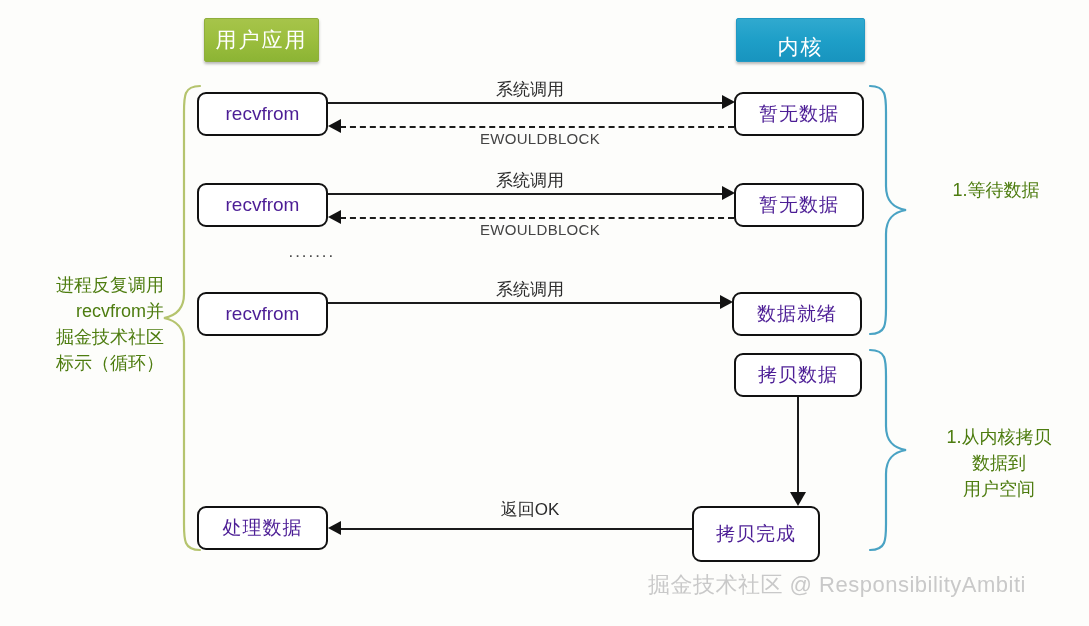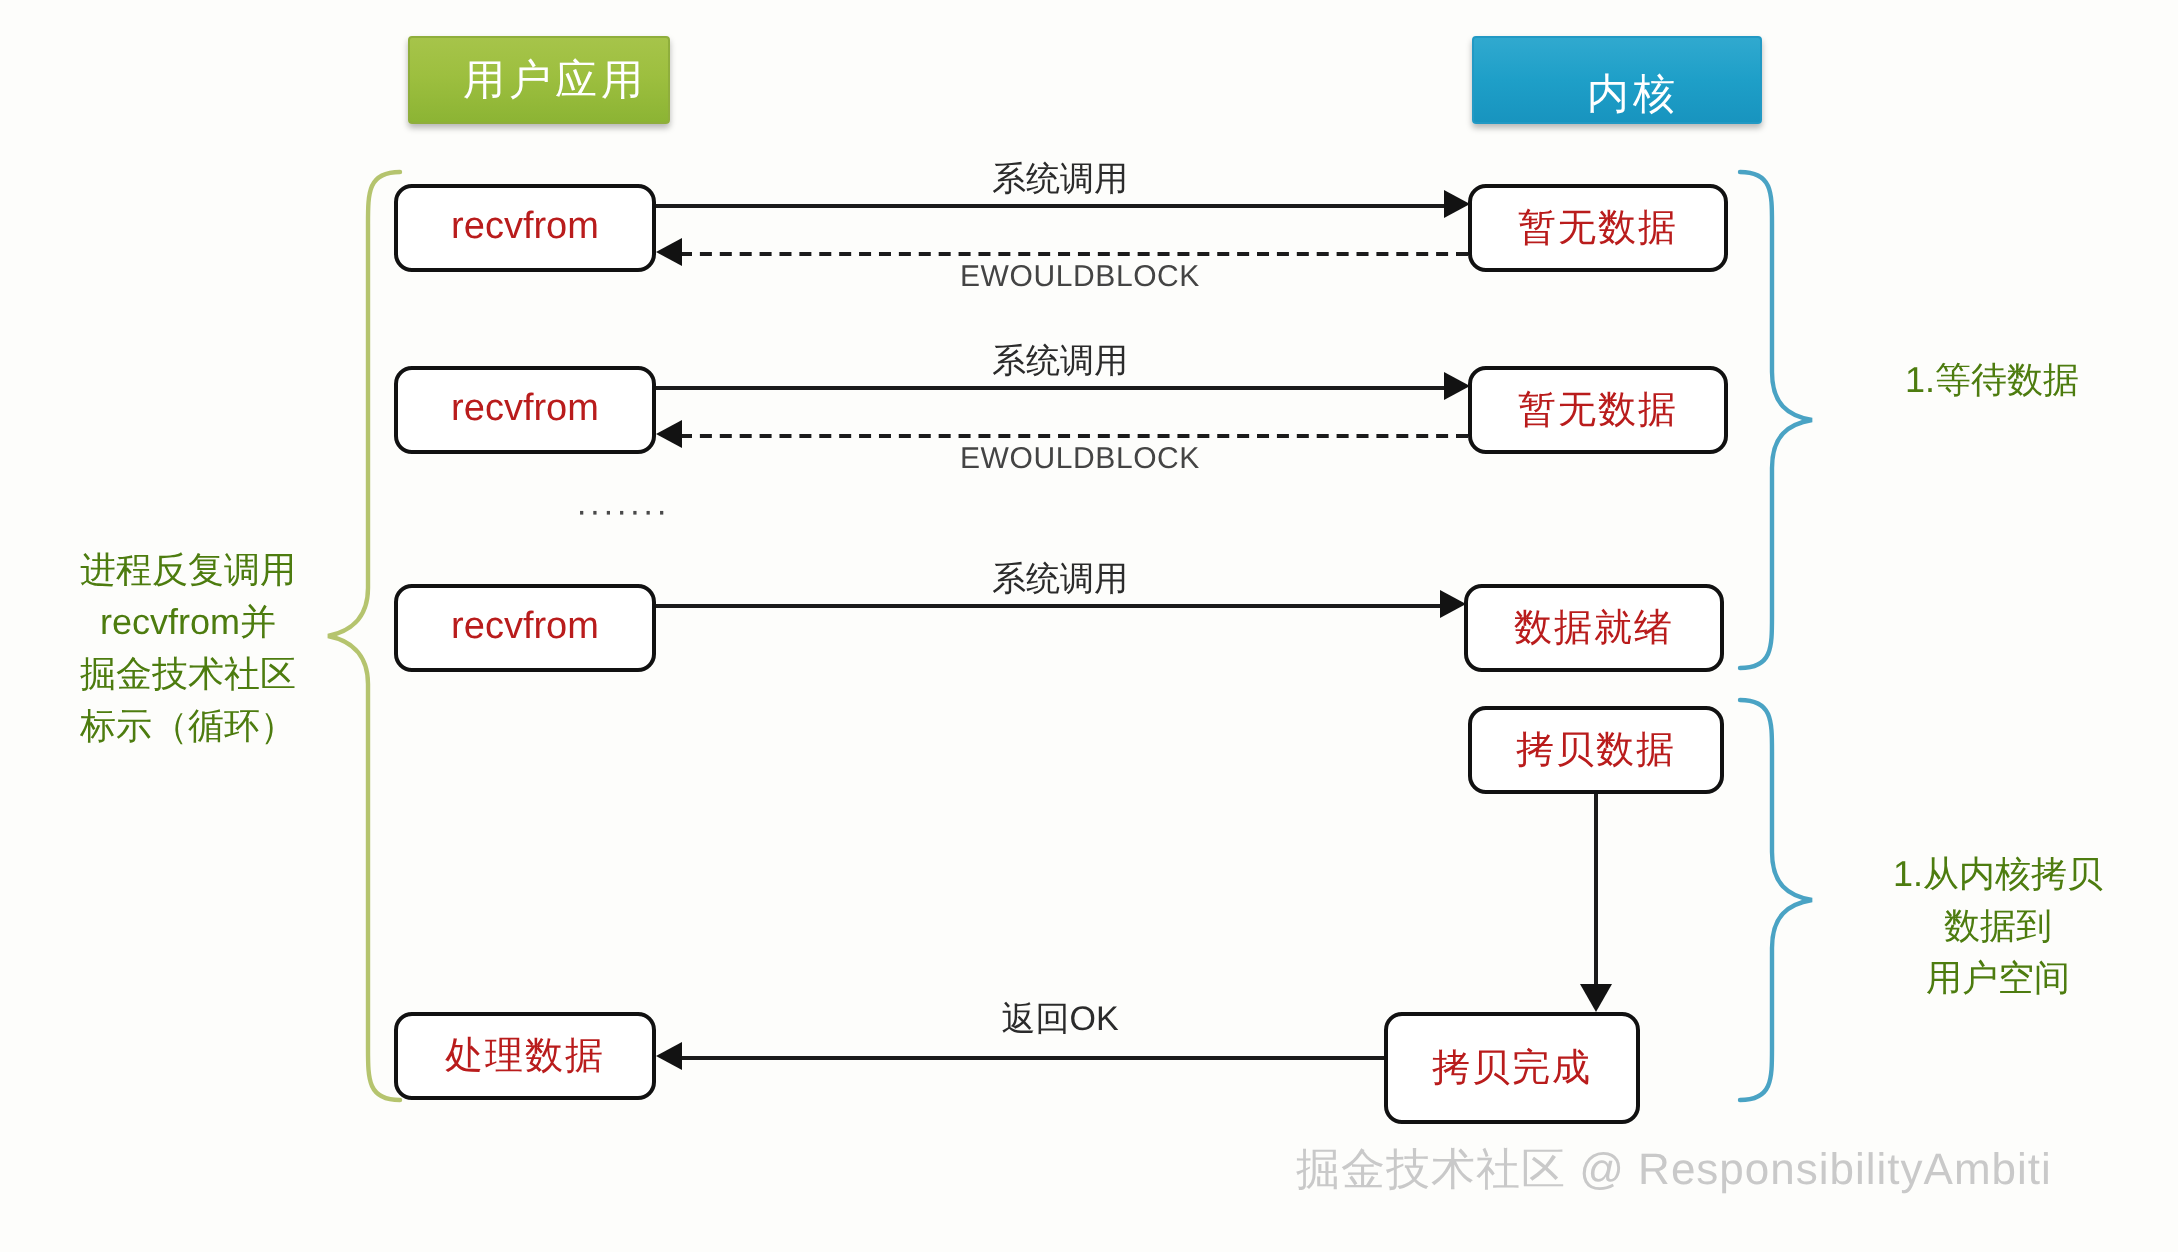--- a/index.html
+++ b/index.html
@@ -21,21 +21,20 @@
   .pill {
     position: absolute;
     display: flex;
     align-items: center;
     justify-content: center;
     color: #ffffff;
     font-size: 21px;
     letter-spacing: 2px;
     border-radius: 2px;
     box-shadow: 0 2px 3px rgba(0,0,0,0.28);
-    padding-left: 16px;
   }
   .pill-user {
     left: 204px; top: 18px; width: 113px; height: 42px;
     background: linear-gradient(to bottom, #a6c44a 0%, #9dbf3f 45%, #8cb434 100%);
     border: 1px solid #8fae3c;
   }
   .pill-kernel {
     left: 736px; top: 18px; width: 127px; height: 42px;
     background: linear-gradient(to bottom, #30a9cf 0%, #1e9fc8 50%, #1894bf 100%);
     border: 1px solid #2299c4;
@@ -46,21 +45,21 @@
   .nodebox {
     position: absolute;
     box-sizing: border-box;
     background: #ffffff;
     border: 2.5px solid #111111;
     border-radius: 9px;
     display: flex;
     align-items: center;
     justify-content: center;
     font-size: 19px;
-    color: #b91c1c;
+    color: #4c1d95;
     z-index: 4;
   }
   .nodebox.cn { letter-spacing: 1px; }
 
   
   .hline {
     position: absolute;
     height: 0;
     border-top: 2px solid #1b1b1b;
     z-index: 2;
@@ -114,21 +113,21 @@
   .annot {
     position: absolute;
     font-size: 18px;
     color: #4d7c0f;
     line-height: 1.45;
   }
   .annot.right {
     text-align: center;
   }
   .annot.left {
-    text-align: center;
+    text-align: right;
   }
 
   
   .dots {
     position: absolute;
     font-size: 17px;
     letter-spacing: 1px;
     color: #4a4a4a;
     z-index: 3;
   }

